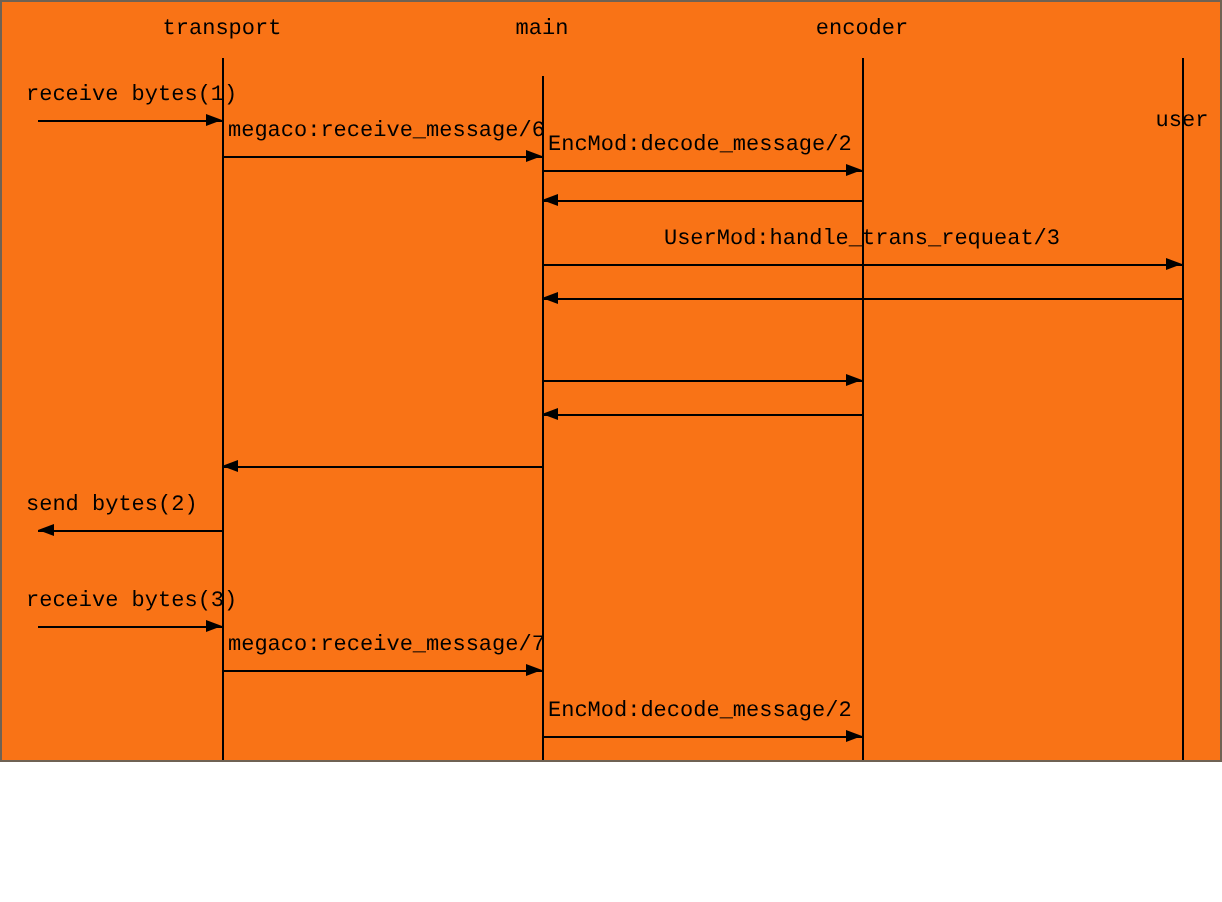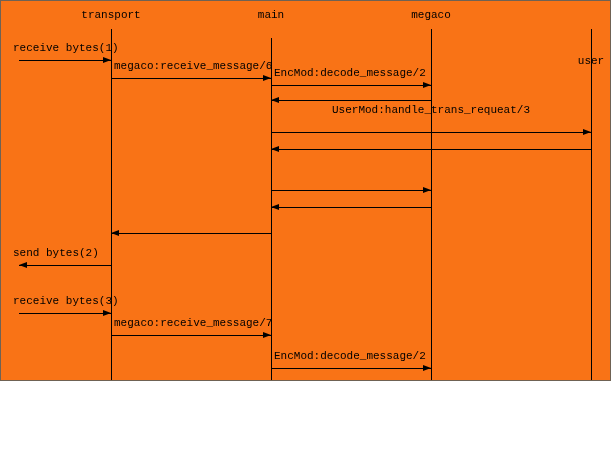--- a/index.html
+++ b/index.html
@@ -61,21 +61,21 @@
     transform: translateX(-50%);
   }
 </style>
 </head>
 <body>
 
 <div id="diagram">
 
   <div class="lifeline-head" style="left:110px; top:8px;">transport</div>
   <div class="lifeline-head" style="left:270px; top:8px;">main</div>
-  <div class="lifeline-head" style="left:430px; top:8px;">megaco</div>
+  <div class="lifeline-head" style="left:430px; top:8px;">encoder</div>
   <div class="lifeline-head" style="left:590px; top:8px;margin-top:46px;">user</div>
 
   <div class="lifeline-line" style="left:110px; top:28px;  height:415px;"></div>
   <div class="lifeline-line" style="left:270px; top:37px;  height:406px;"></div>
   <div class="lifeline-line" style="left:430px; top:28px;  height:402px;"></div>
   <div class="lifeline-line" style="left:590px; top:28px;  height:398px;"></div>
 
   <div class="msg" style="left:18px; top:59px; width:92px;"></div>
   <div class="arrowhead right" style="left:102px; top:55.5px;"></div>
   <div class="msg-label" style="left:12px; top:41px;">receive bytes(1)</div>
@@ -87,21 +87,21 @@
   <div class="msg" style="left:270px; top:84px; width:160px;"></div>
   <div class="arrowhead right" style="left:422px; top:80.5px;"></div>
   <div class="msg-label" style="left:273px; top:66px;">EncMod:decode_message/2</div>
 
   <div class="msg" style="left:110px; top:99px; width:0px;"></div>
   <div class="msg" style="left:270px; top:99px; width:160px;"></div>
   <div class="arrowhead left" style="left:270px; top:95.5px;"></div>
 
   <div class="msg" style="left:270px; top:131px; width:320px;"></div>
   <div class="arrowhead right" style="left:582px; top:127.5px;"></div>
-  <div class="msg-label centered" style="left:430px; top:103px;text-align:center;">UserMod:handle_trans_requeat/3</div>
+  <div class="msg-label centered" style="left:430px; top:113px;text-align:center;">UserMod:handle_trans_requeat/3</div>
 
   <div class="msg" style="left:270px; top:148px; width:320px;"></div>
   <div class="arrowhead left" style="left:270px; top:144.5px;"></div>
 
   <div class="msg" style="left:270px; top:189px; width:160px;"></div>
   <div class="arrowhead right" style="left:422px; top:185.5px;"></div>
 
   <div class="msg" style="left:270px; top:206px; width:160px;"></div>
   <div class="arrowhead left" style="left:270px; top:202.5px;"></div>
 

